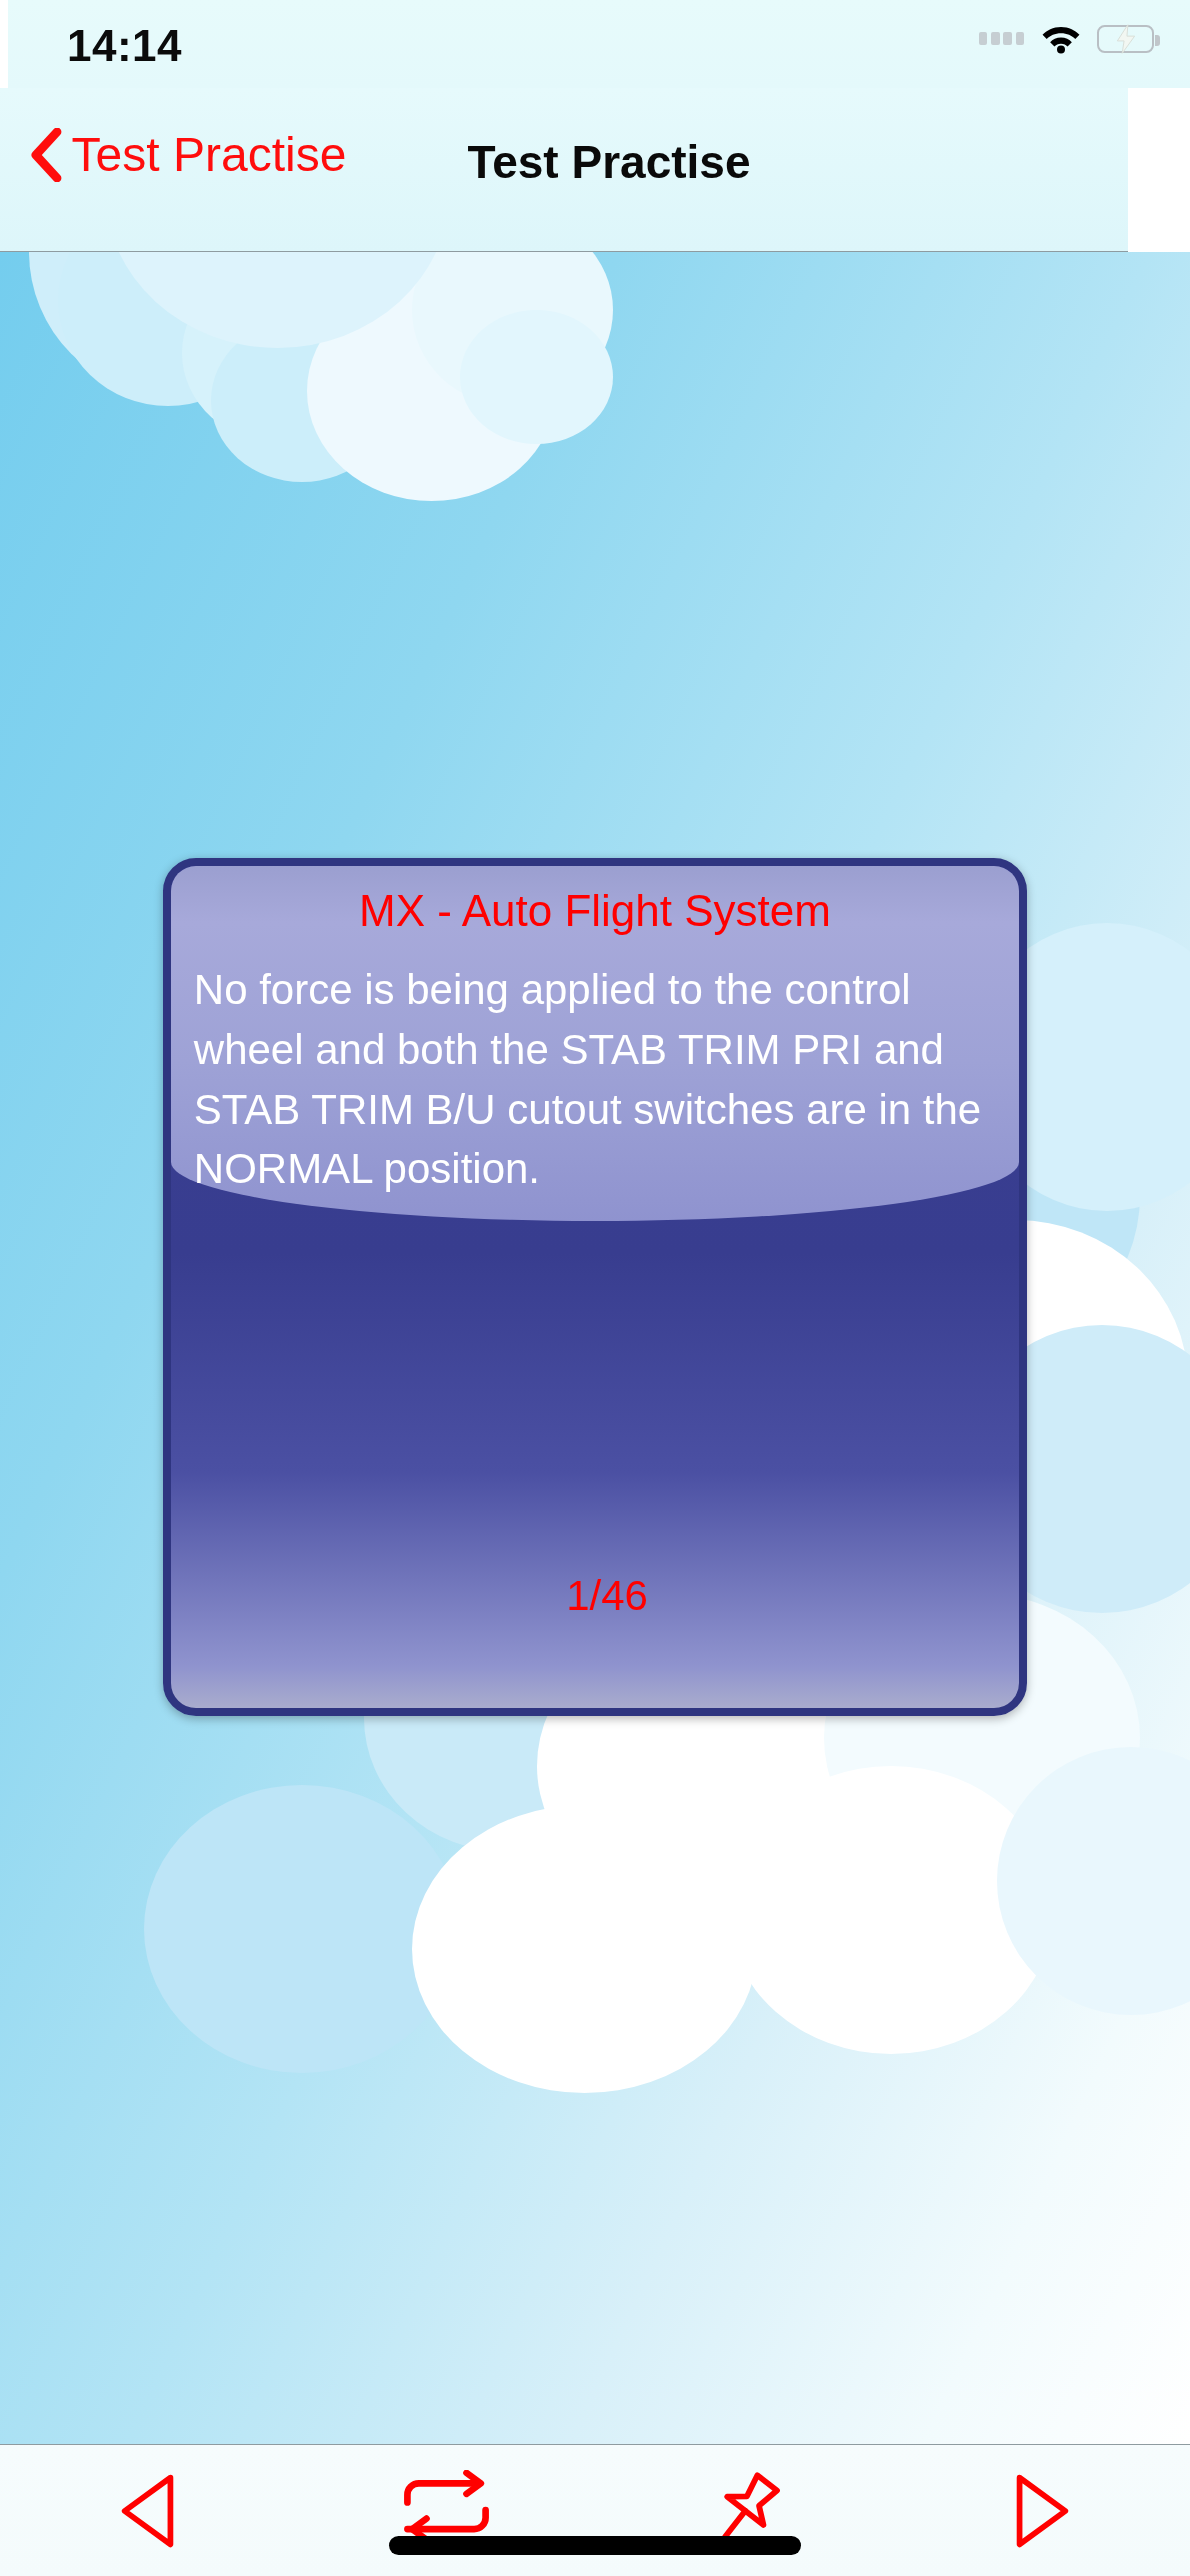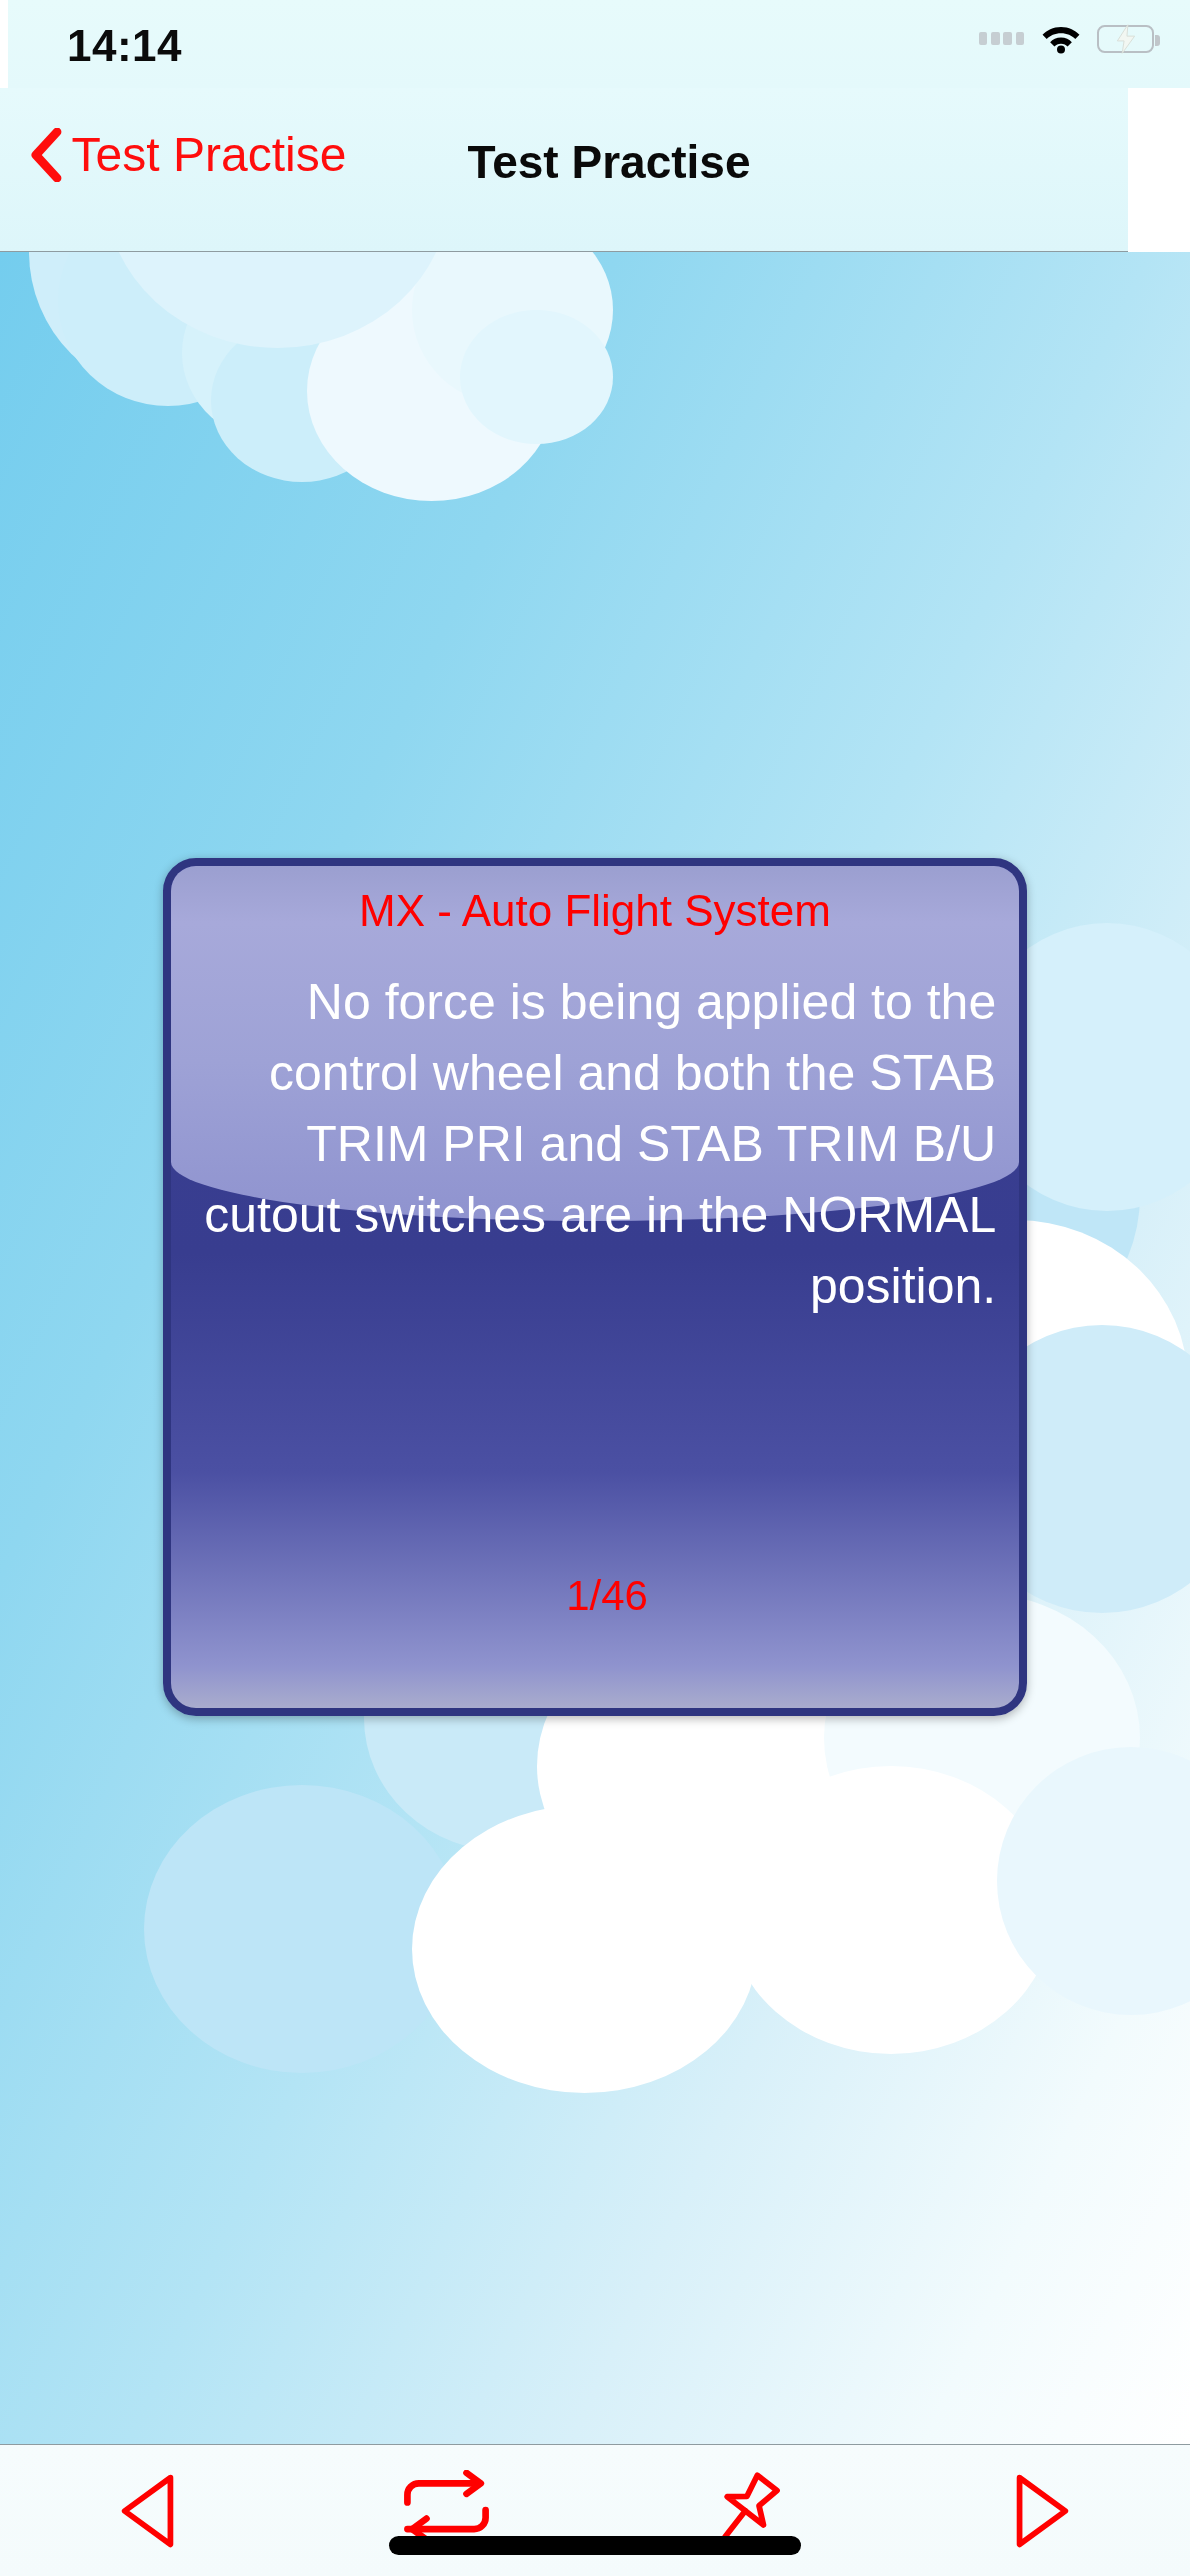--- a/index.html
+++ b/index.html
@@ -87,24 +87,24 @@
     z-index:20;
   }
   #card-top{
     position:absolute; left:0; top:0; width:100%; height:355px;
     background:linear-gradient(180deg,#9b9fd0 0%, #a7a9da 16%, #9ea2d6 55%, #8f93cf 100%);
     border-radius:0 0 50% 50% / 0 0 59px 59px;
     padding:21px 17px 0;
   }
   #card-title{
     text-align:center; color:#ff0000; font-size:44px; line-height:1.1;
-    margin-bottom:32px;
+    margin-bottom:25px;
   }
   #card-body{
-    text-align:right; color:#ffffff; font-size:50px; line-height:1.42;
+    text-align:left; color:#ffffff; font-size:42px; line-height:1.42;
     padding:0 5.8px;
   }
   #card-counter{
     position:absolute; left:0; right:0; bottom:88px;
     text-align:center; color:#ff0000; font-size:42px;padding-left:24px;
   }
 
   
   #toolbar{
     position:absolute; left:0; top:2444px; width:1190px; height:132px;

